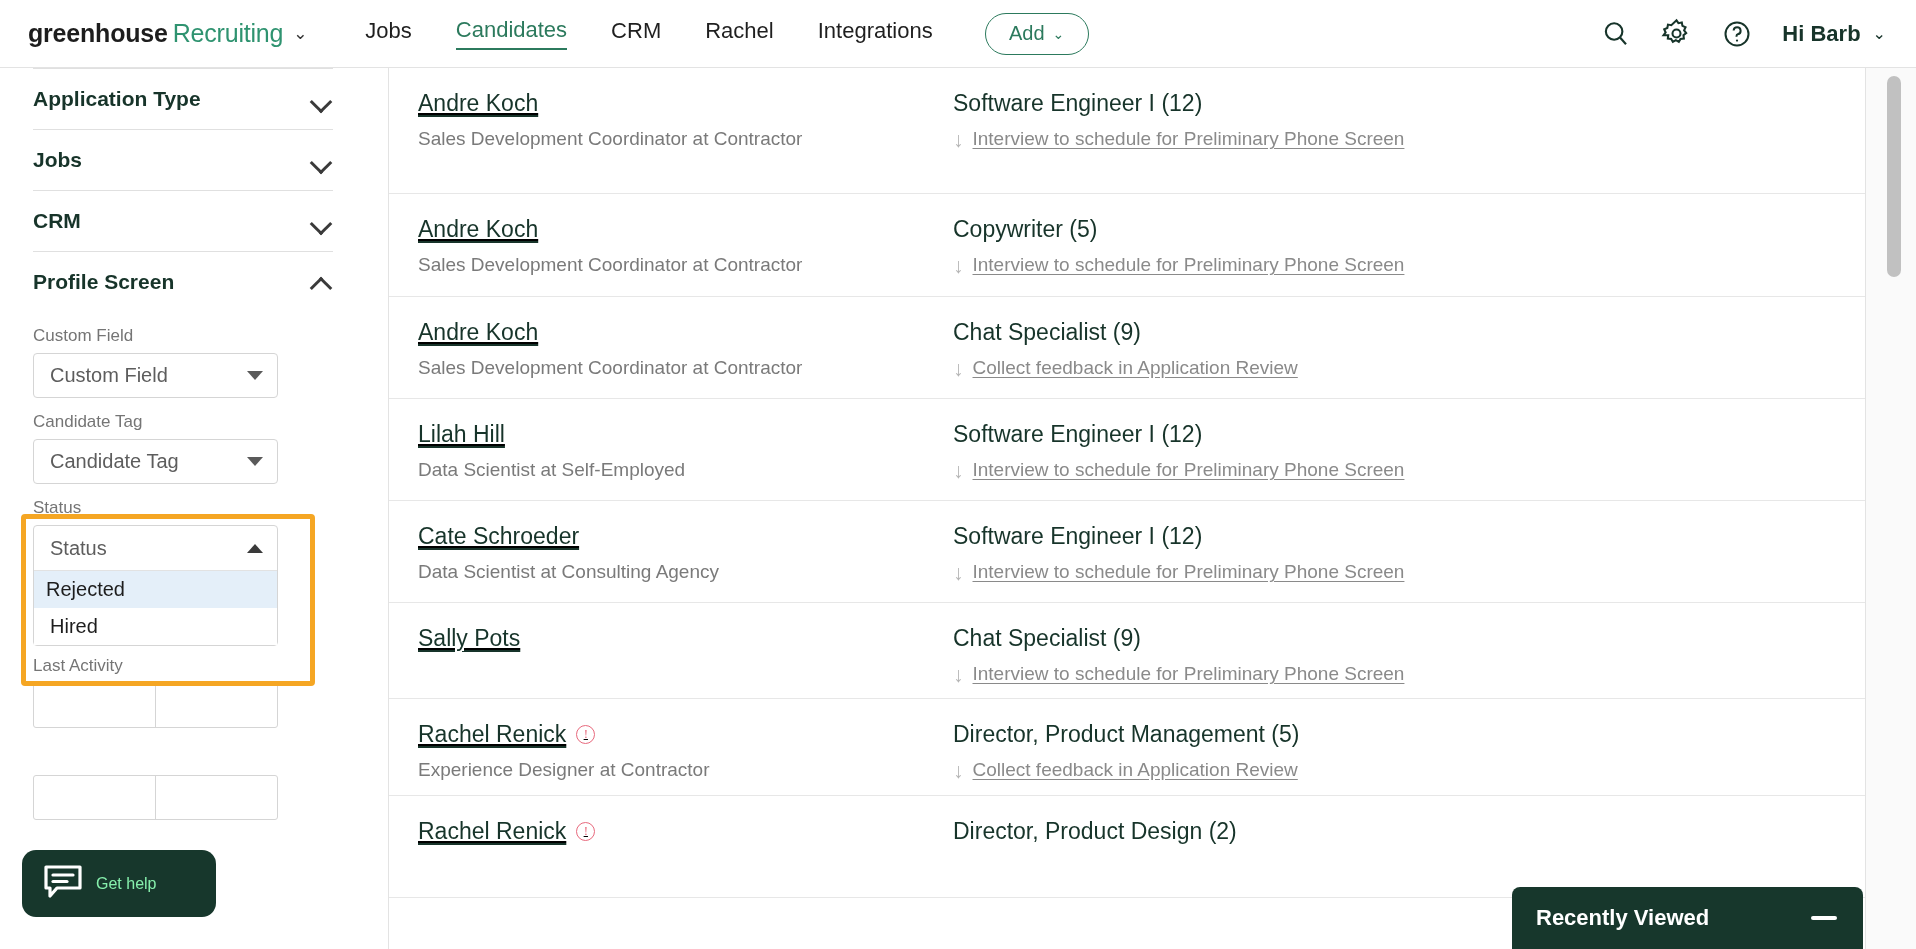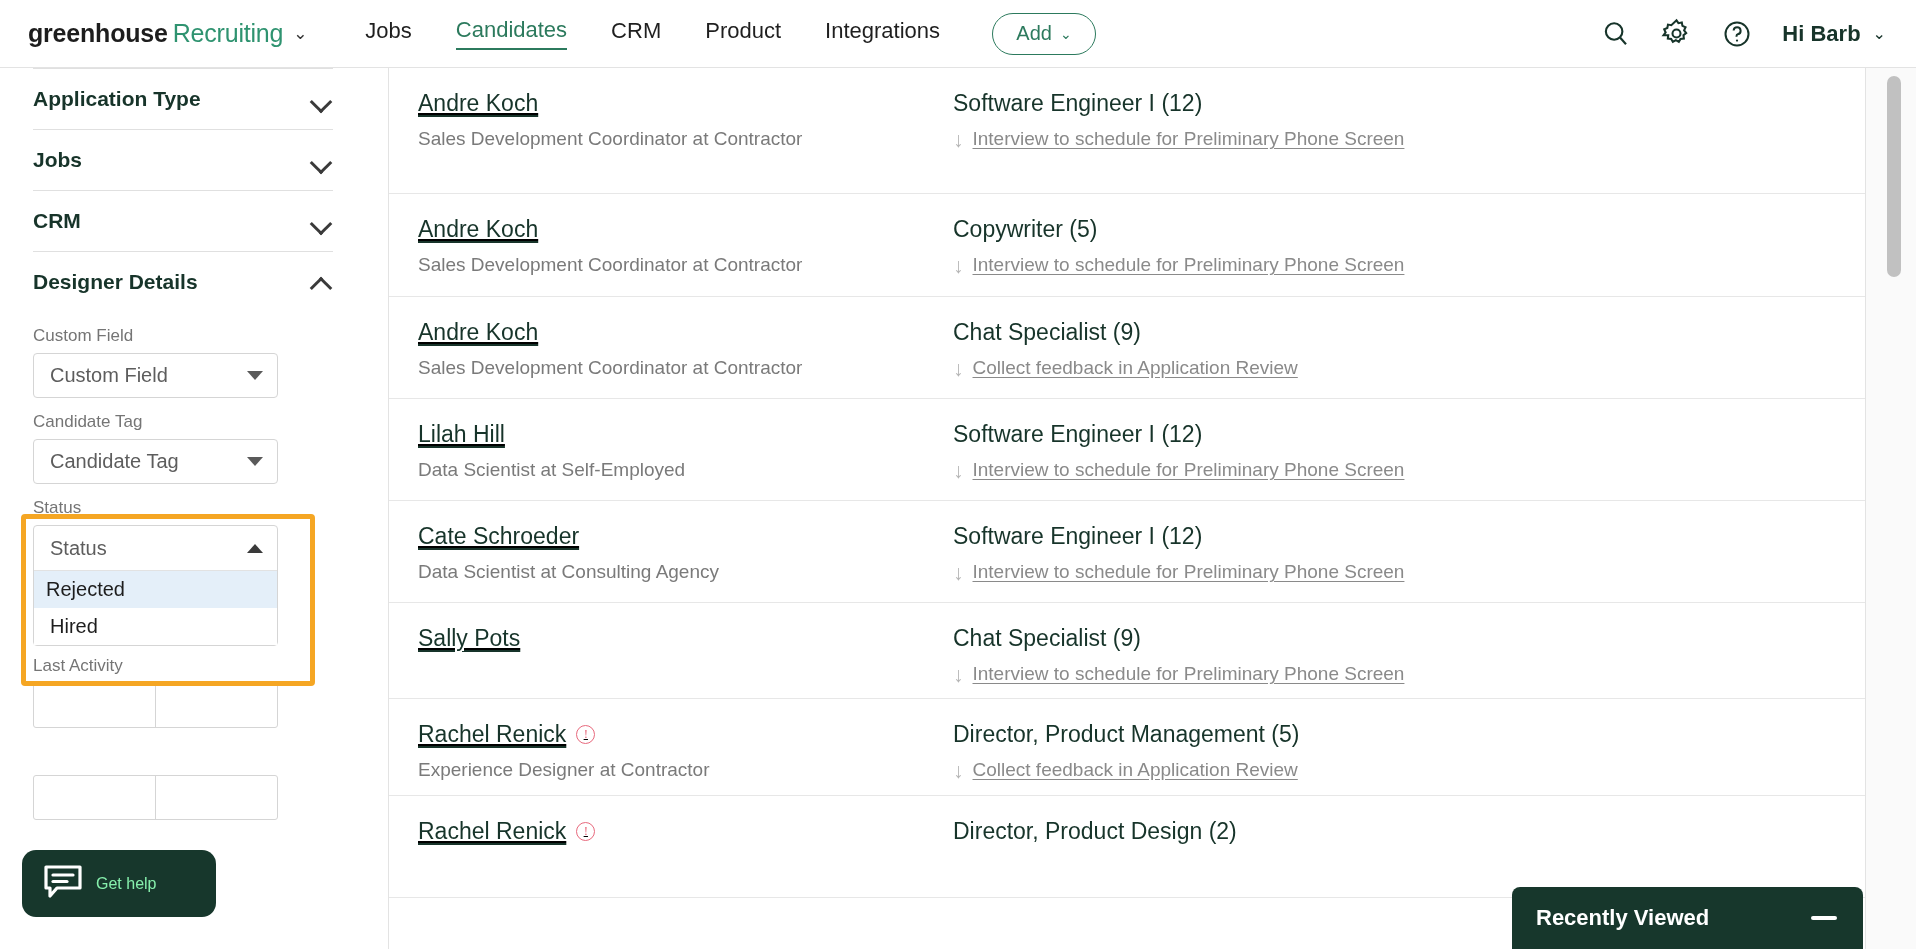--- a/index.html
+++ b/index.html
@@ -230,21 +230,21 @@
   <div class="brand">
     <span class="brand-word1">greenhouse</span>
     <span class="brand-word2">Recruiting</span>
     <span class="brand-caret">⌄</span>
   </div>
 
   <nav class="nav">
     <span class="nav-item">Jobs</span>
     <span class="nav-item active">Candidates</span>
     <span class="nav-item">CRM</span>
-    <span class="nav-item">Product</span>
+    <span class="nav-item">Rachel</span>
     <span class="nav-item">Integrations</span>
   </nav>
 
   <div class="add-btn">
     <span>Add</span>
     <span class="caret">⌄</span>
   </div>
 
   <div class="header-right">
     <span class="hicon">
@@ -284,21 +284,21 @@
     <span class="title">Jobs</span>
     <span class="chev"></span>
   </div>
 
   <div class="filter-section">
     <span class="title">CRM</span>
     <span class="chev"></span>
   </div>
 
   <div class="filter-section">
-    <span class="title">Designer Details</span>
+    <span class="title">Profile Screen</span>
     <span class="chev up"></span>
   </div>
 
   <div class="field-label">Custom Field</div>
   <div class="select-box">
     <span>Custom Field</span>
     <span class="tri-down"></span>
   </div>
 
   <div class="field-label">Candidate Tag</div>

